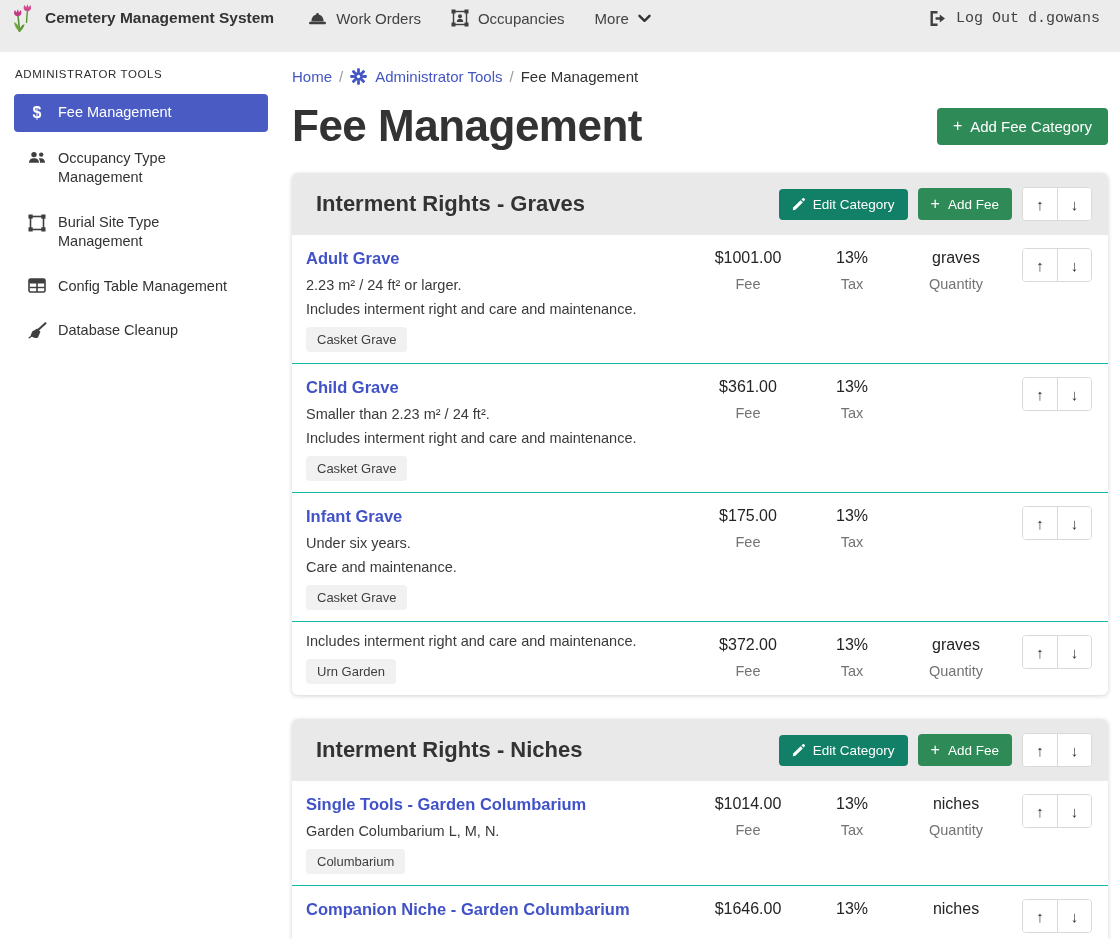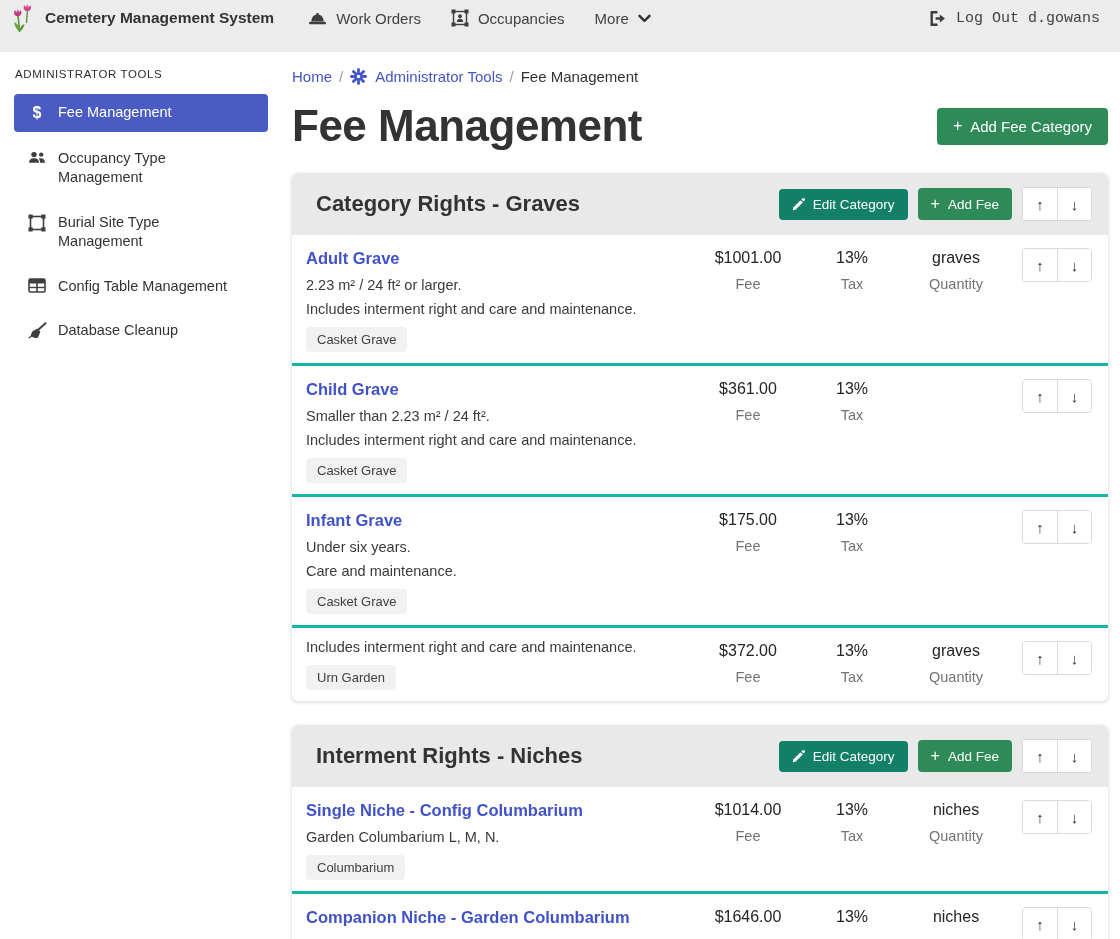--- a/index.html
+++ b/index.html
@@ -50,21 +50,21 @@
   .arrow-btn { width:34px; height:32px; background:#fff; border:none; font-size:15px; color:#333; cursor:pointer;
                display:flex; align-items:center; justify-content:center; font-family:inherit; }
   .arrow-btn + .arrow-btn { border-left:1px solid #d9d9d9; }
 
   
   .card { border-radius:6px; box-shadow:0 1px 4px rgba(0,0,0,.18); margin-bottom:24px; background:#fff; overflow:hidden; }
   .card-header { background:#e9e9e9; height:62px; display:flex; align-items:center; padding:0 16px 0 24px; }
   .card-title { font-size:22px; font-weight:600; color:#333; flex:1; }
   .header-actions { display:flex; align-items:center; gap:10px; }
 
-  .fee-row { display:flex; align-items:flex-start; padding:11px 16px 11px 14px; border-bottom:3px solid #14b8a6; }
+  .fee-row { display:flex; align-items:flex-start; padding:11px 16px 11px 14px; border-bottom:1px solid #14b8a6; }
   .fee-row:last-child { border-bottom:none; }
   .fee-main { flex:1; padding-right:6px; }
   .fee-name { color:#4152c8; font-weight:700; font-size:16.5px; margin:3px 0 9px 0; cursor:pointer; }
   .fee-desc { font-size:14.5px; color:#3a3a3a; margin-bottom:8px; }
   .fee-badge { display:inline-block; background:#f1f1f1; border-radius:4px; padding:5px 11px; font-size:13px; color:#3f3f3f; margin-top:2px; }
   .fee-col { width:104px; flex:none; text-align:center; padding-top:3px; }
   .fee-value { font-size:16px; color:#242424; }
   .fee-col-label { font-size:14.5px; color:#737373; margin-top:9px; }
   .row-arrows { margin-left:14px; margin-top:2px; }
 </style>
@@ -230,21 +230,21 @@
         <div class="page-title">Fee Management</div>
         <button class="btn btn-big">
           <span class="plus">+</span>
           <span>Add Fee Category</span>
         </button>
       </div>
 
       <div id="categories">
           <div class="card">
     <div class="card-header">
-      <div class="card-title">Category Rights - Graves</div>
+      <div class="card-title">Interment Rights - Graves</div>
       <div class="header-actions">
         <button class="btn btn-teal">
           <span class="navicon">
             <svg width="13" height="13" viewBox="0 0 13 13">
               <path d="M1.2 9.6 L8.6 2.2 L10.8 4.4 L3.4 11.8 L0.8 12.2 Z" fill="#fff"></path>
               <path d="M9.4 1.4 L10.7 0.3 a1 1 0 0 1 1.4 0 l0.6 0.6 a1 1 0 0 1 0 1.4 L11.6 3.6 Z" fill="#fff"></path>
             </svg>
           </span>
           <span>Edit Category</span>
         </button>
@@ -382,21 +382,21 @@
         </button>
         <span class="arrow-group">
           <button class="arrow-btn">↑</button>
           <button class="arrow-btn">↓</button>
         </span>
       </div>
     </div>
     <div>
               <div class="fee-row">
     <div class="fee-main">
-      <div class="fee-name">Single Niche - Config Columbarium</div>
+      <div class="fee-name">Single Tools - Garden Columbarium</div>
       <div>
                     <div class="fee-desc">Garden Columbarium L, M, N.</div>
                   </div>
       <span class="fee-badge">Columbarium</span>
     </div>
     <div class="fee-col">
       <div class="fee-value">$1014.00</div>
       <div class="fee-col-label">Fee</div>
     </div>
     <div class="fee-col">

